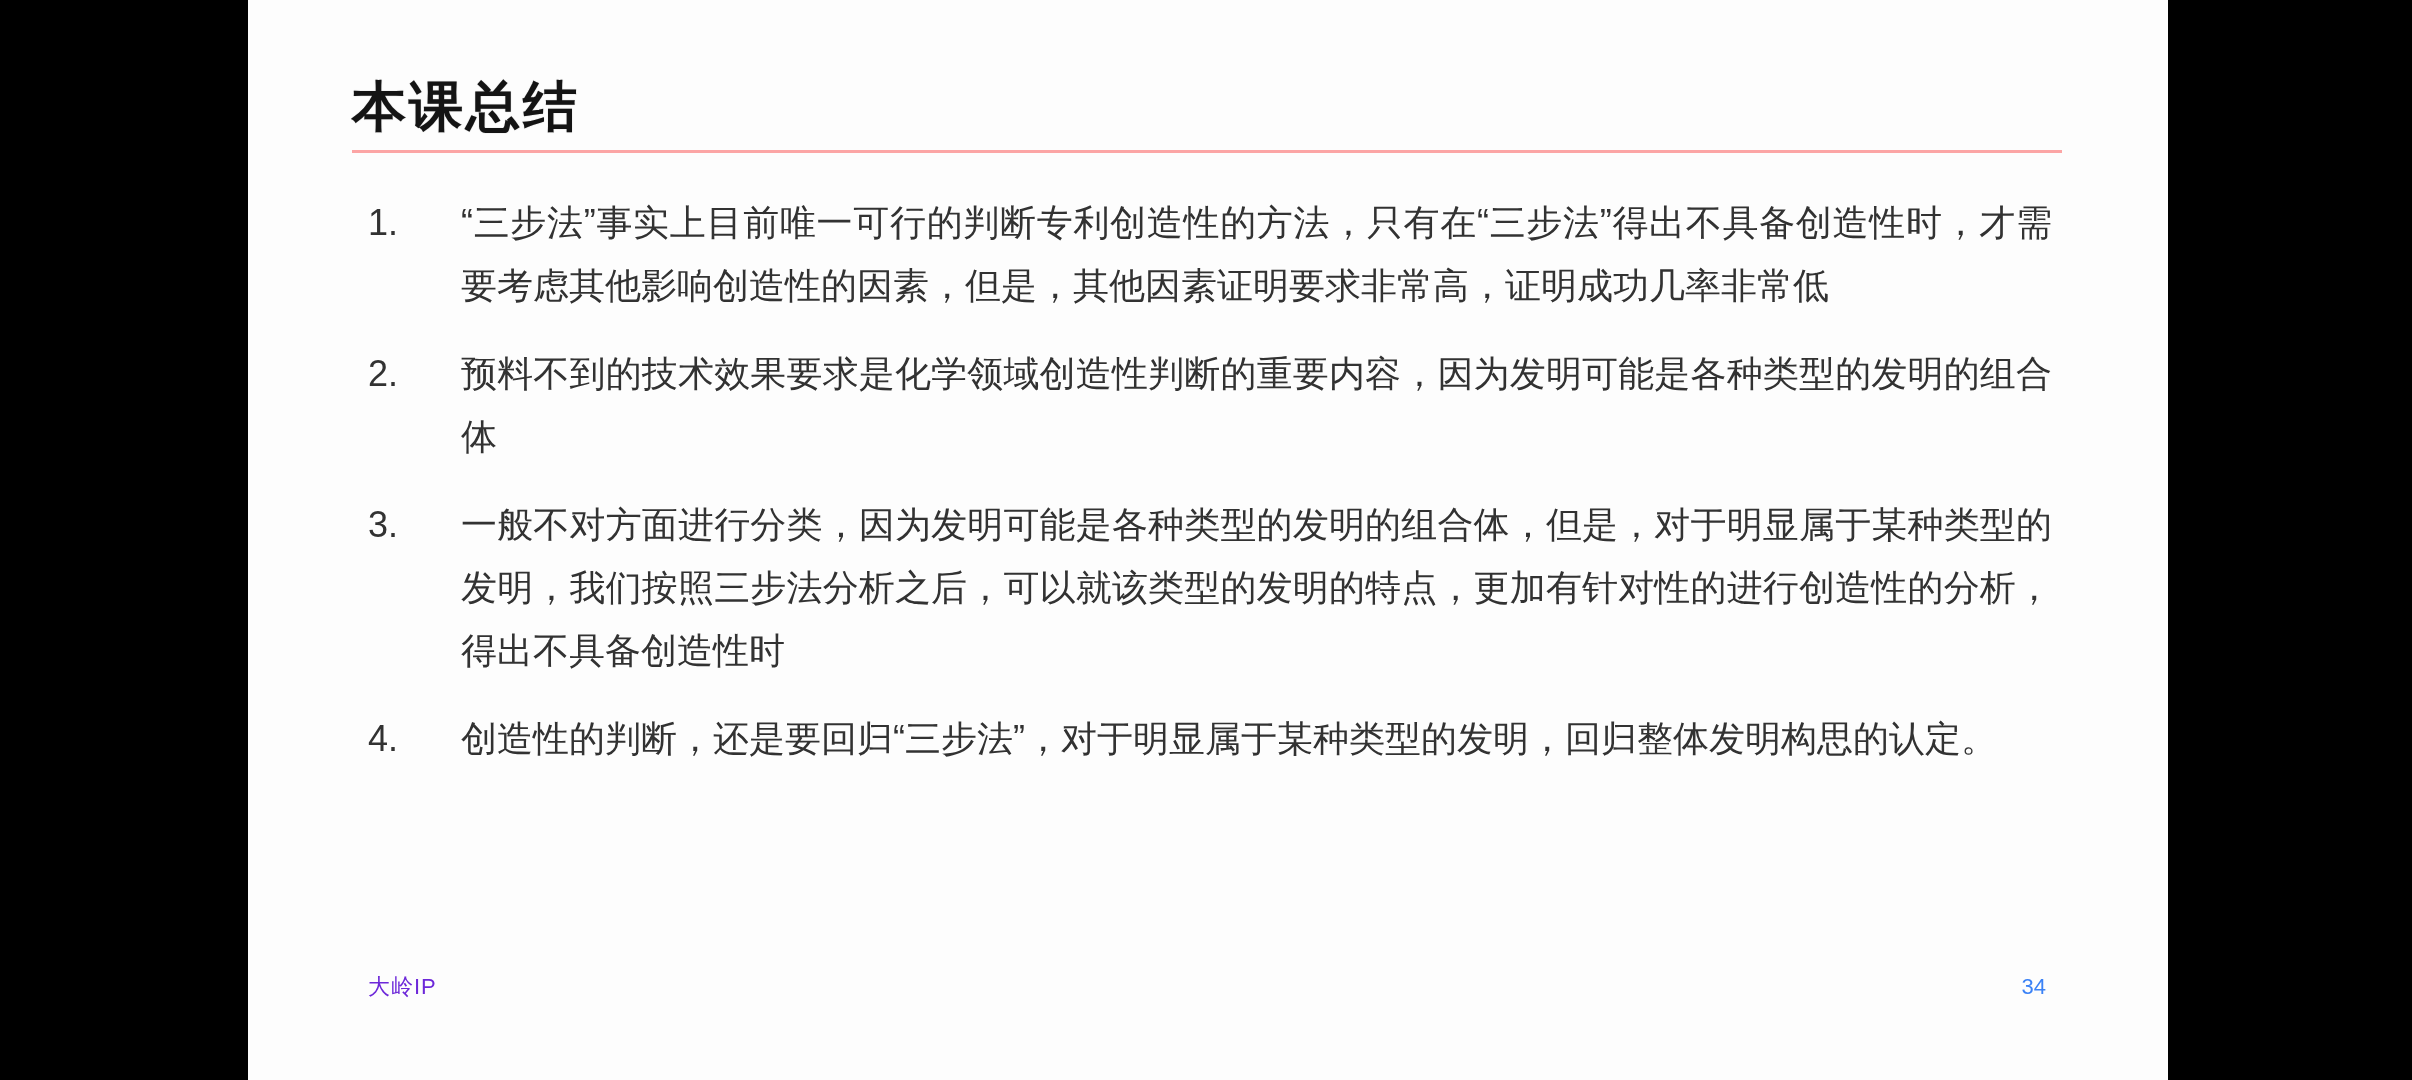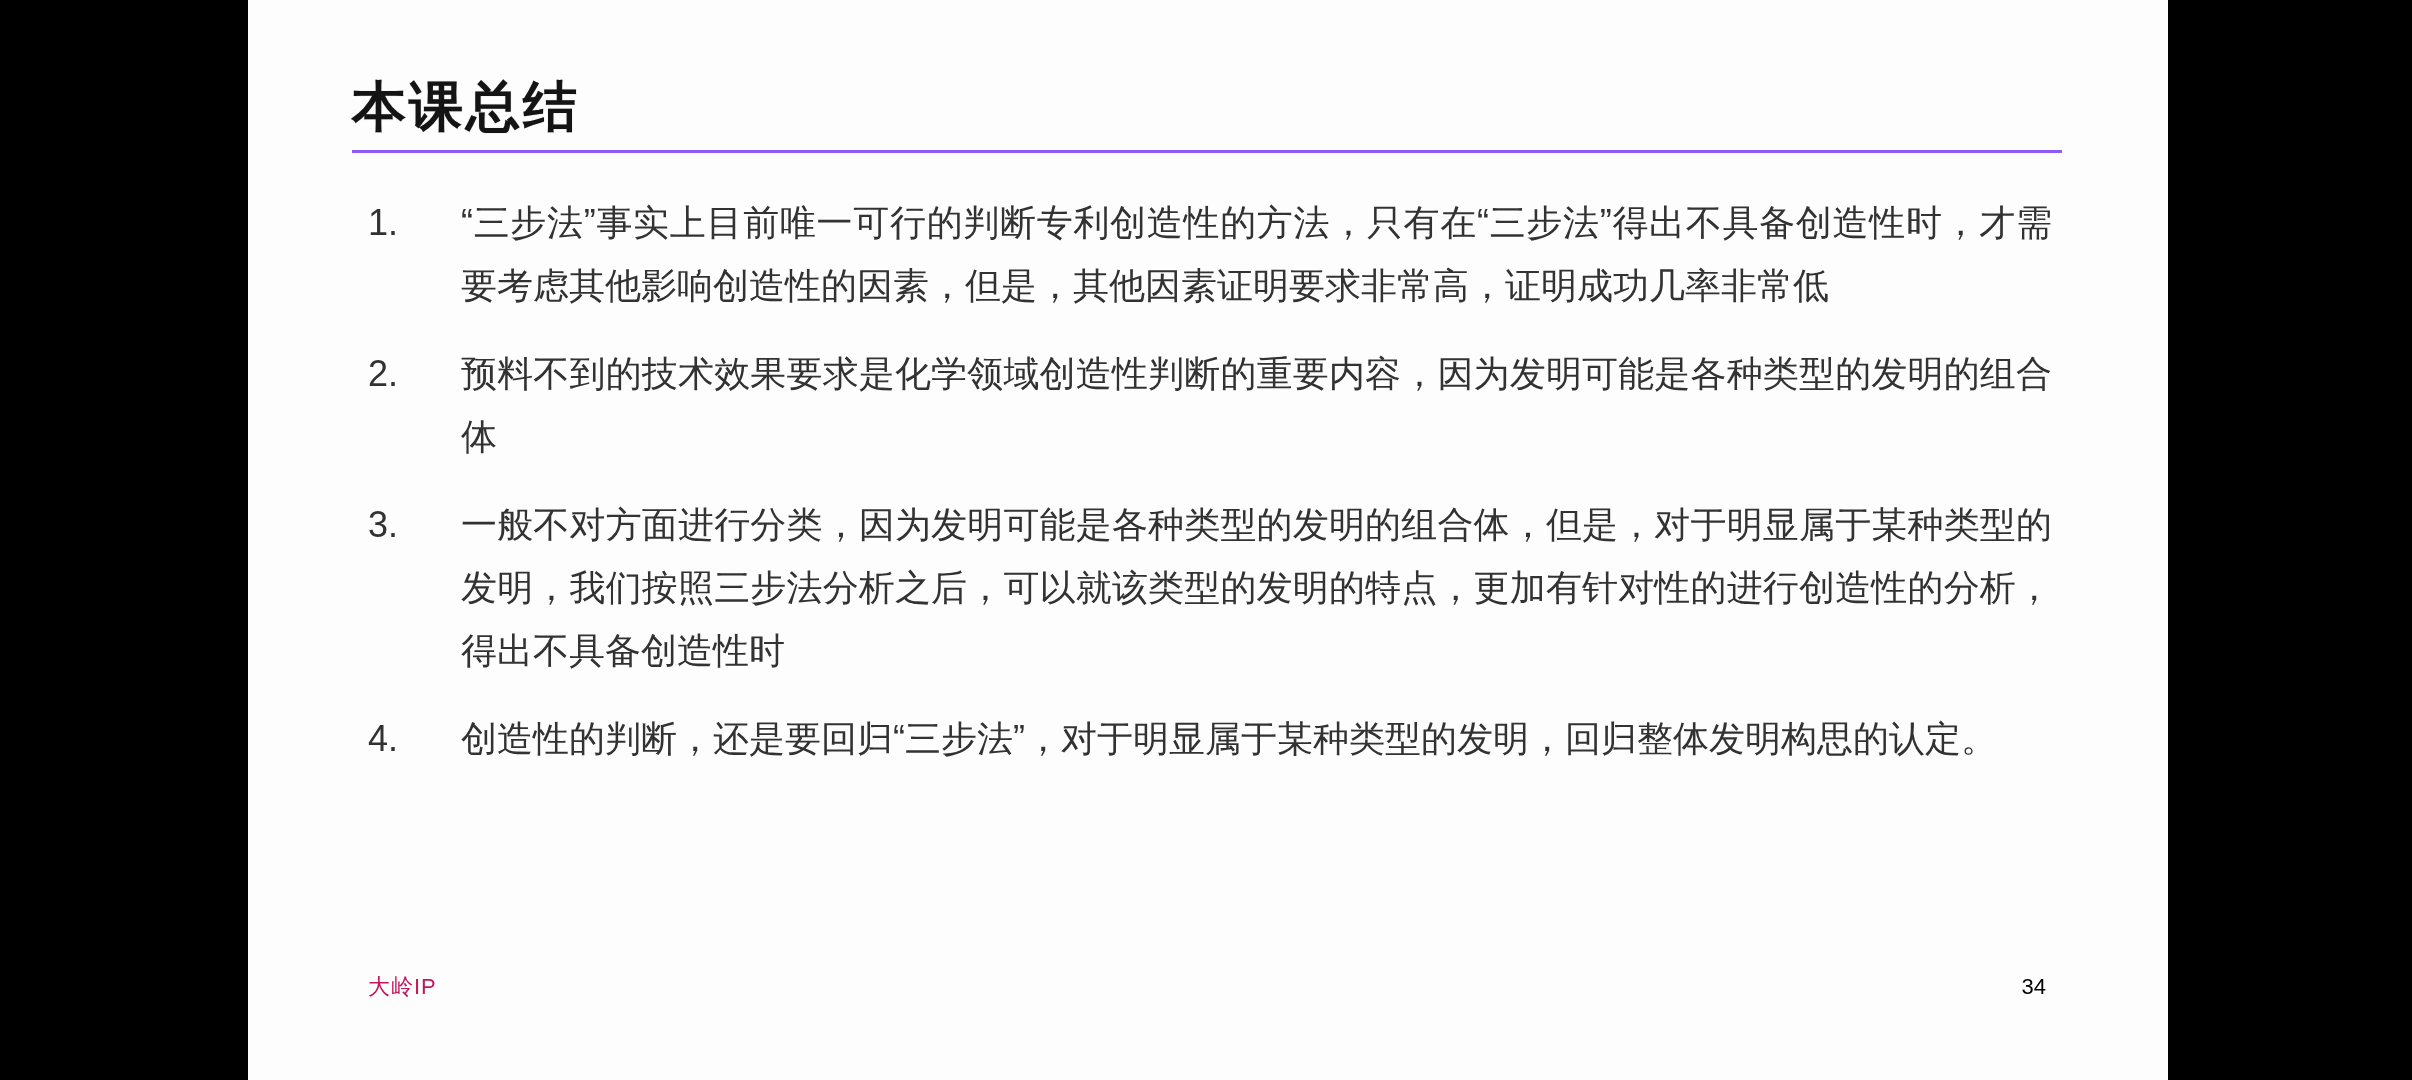--- a/index.html
+++ b/index.html
@@ -15,21 +15,21 @@
   .letterbox.right { right: 0; width: 244px; }
   .slide {
     position: absolute; top: 0; left: 248px;
     width: 1920px; height: 1080px;
     background: #fdfdfd;
     color: #2b2b2b;
   }
   .slide-header {
     margin: 0 106px 0 104px;
     padding: 76px 0 14px 0;
-    border-bottom: 3px solid #8b5cf6;
+    border-bottom: 3px solid #fca5a5;
   }
   .slide-title {
     font-size: 54px;
     font-weight: 700;
     color: #141414;
     letter-spacing: 3px;
     line-height: 60px;
     text-shadow: 0 0 1px rgba(0,0,0,0.35);
   }
   .summary-list {
@@ -56,22 +56,22 @@
   }
   .slide-footer {
     position: absolute;
     left: 0; right: 0; top: 972px;
     display: flex;
     justify-content: space-between;
     align-items: center;
     padding: 0 122px 0 120px;
     font-size: 22px;
   }
-  .footer-brand { color: #be185d; letter-spacing: 1px; }
-  .footer-page  { color: #000000; }
+  .footer-brand { color: #6d28d9; letter-spacing: 1px; }
+  .footer-page  { color: #3b82f6; }
 </style>
 </head>
 <body>
 
 <div class="stage">
   <div class="letterbox left"></div>
   <div class="letterbox right"></div>
 
   <div class="slide">
 

